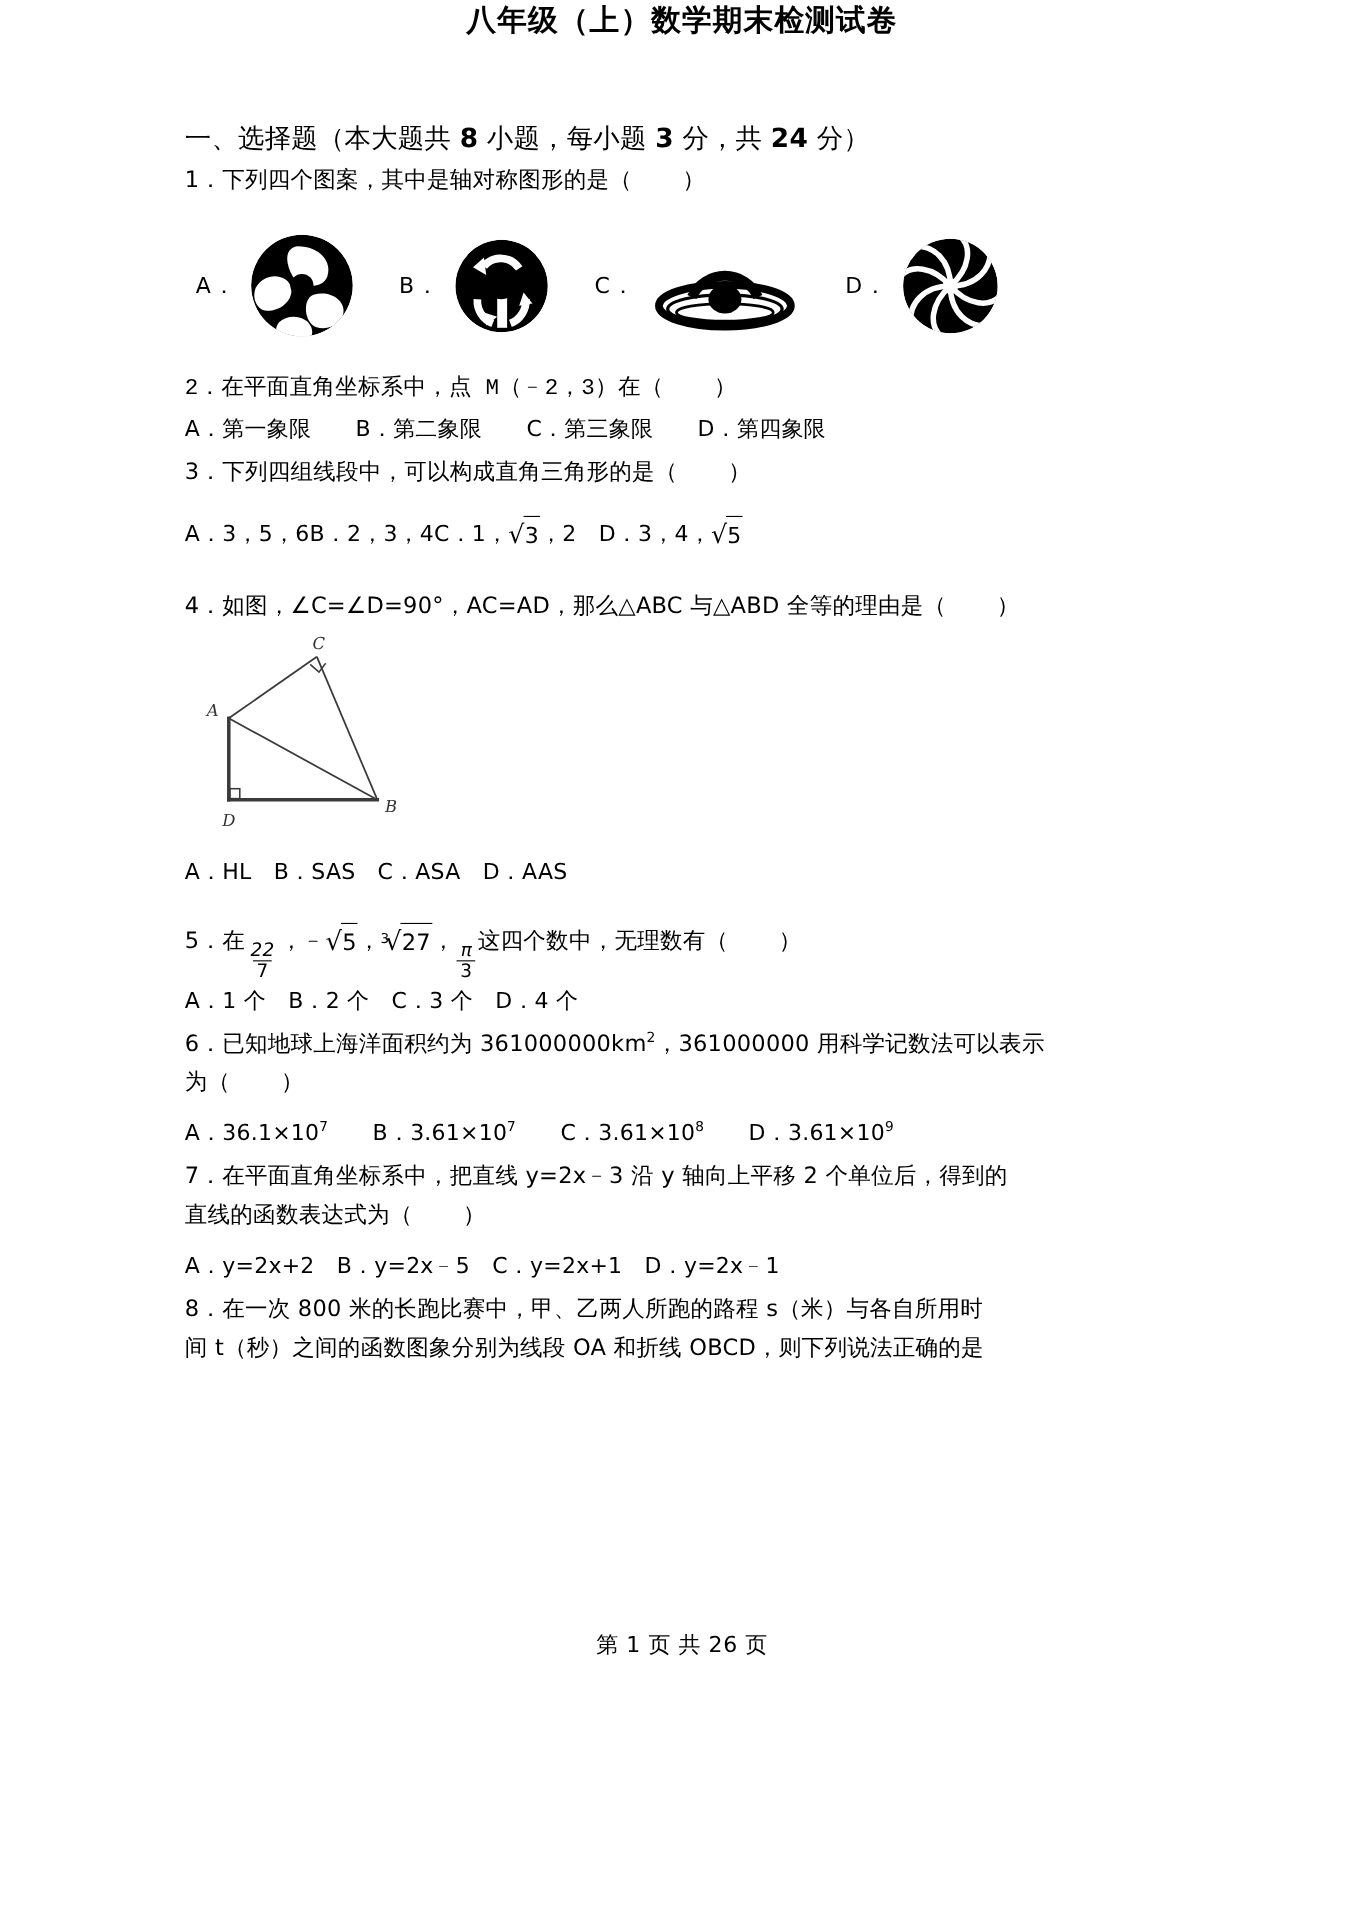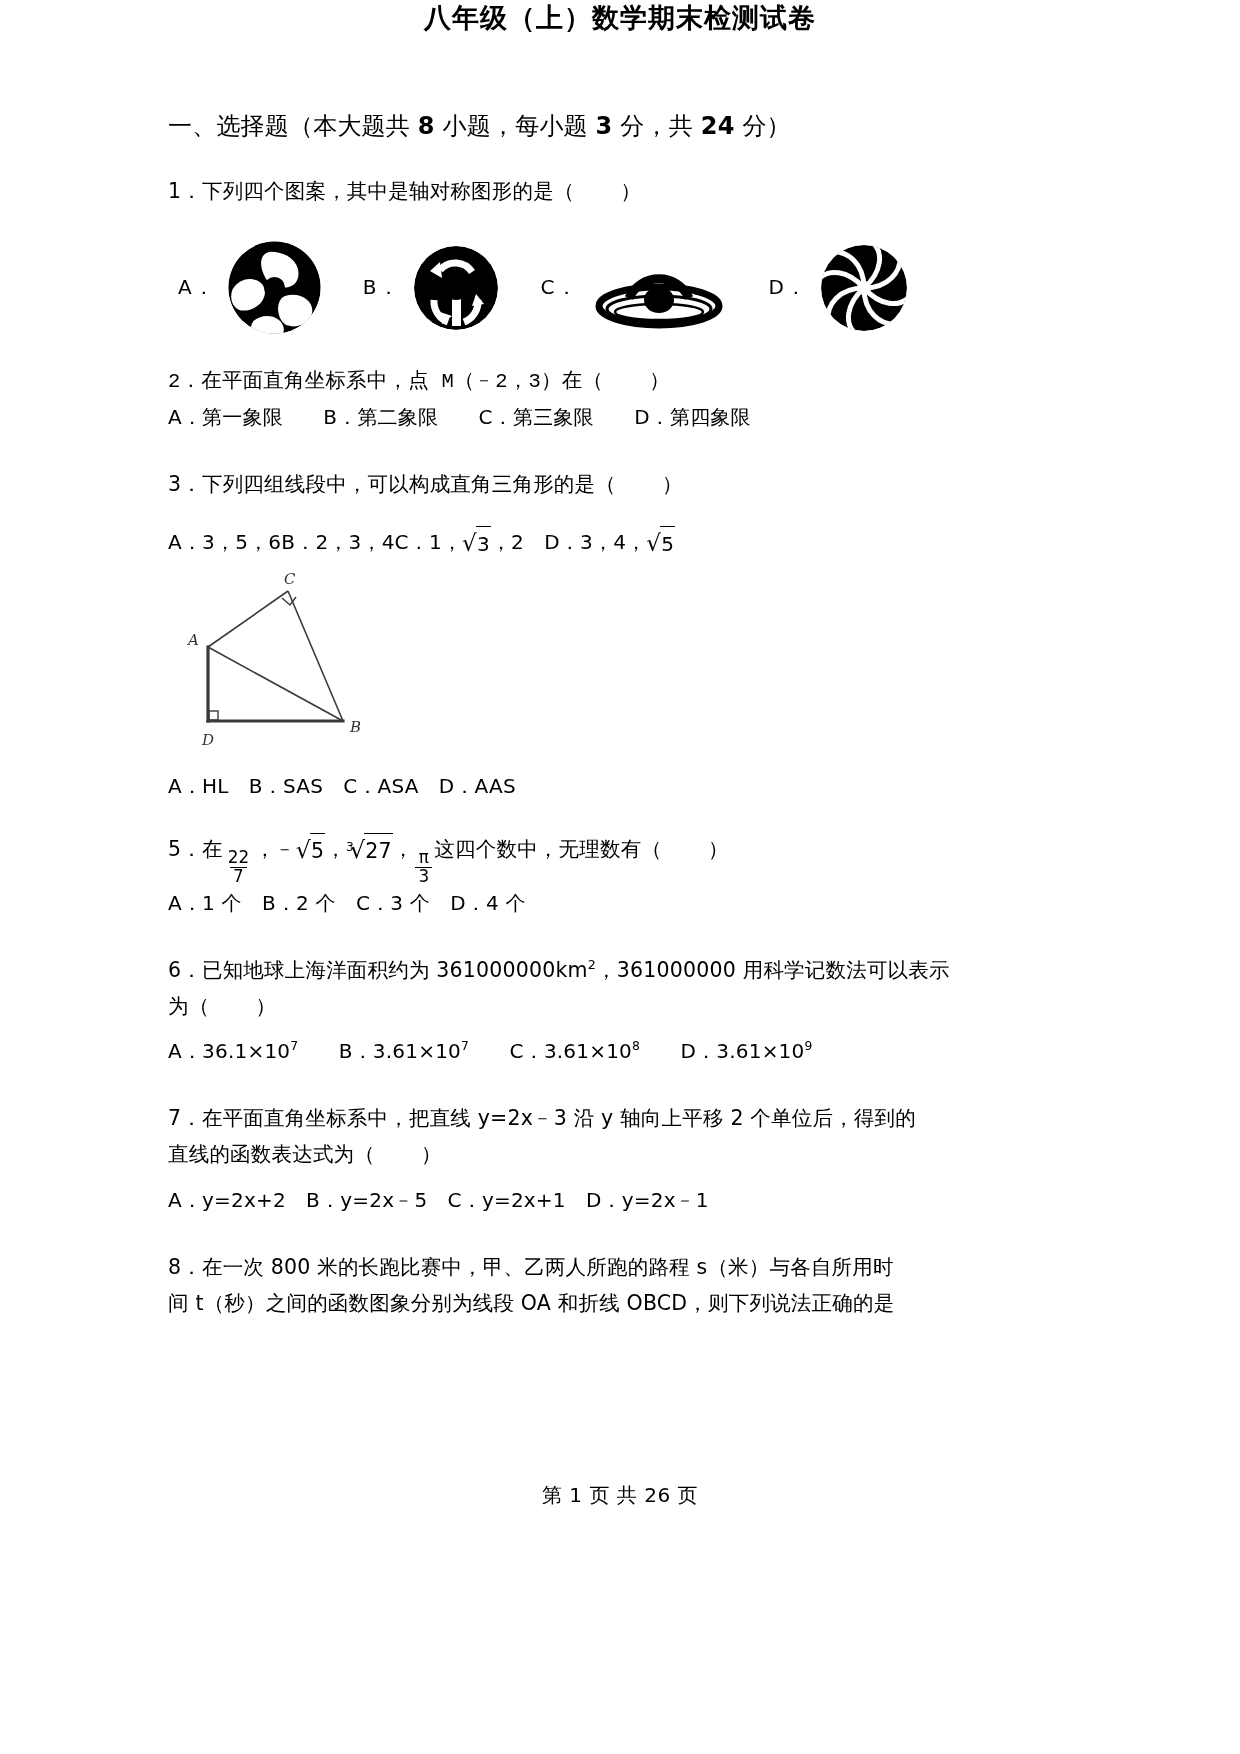--- a/index.html
+++ b/index.html
@@ -34,21 +34,21 @@
   }
   .section-head {
     font-size: 24px;
     margin-top: 74px;
     letter-spacing: 0.2px;
   }
   .section-head b { font-weight: bold; }
   .q {
     font-size: 20.5px;
     line-height: 1.75;
-    margin-top: 32px;
+    margin-top: 4px;
     letter-spacing: 0.2px;
   }
   .q-opts {
     font-size: 20px;
     line-height: 1.75;
     margin-top: 0;
     letter-spacing: 0.2px;
   }
   .tight { margin-top: 10px; }
   .blank { display: inline-block; width: 46px; }
@@ -79,21 +79,21 @@
   
   .frac {
     display: inline-flex;
     flex-direction: column;
     align-items: center;
     vertical-align: -0.45em;
     font-size: 0.82em;
     line-height: 1.05;
     margin: 0 2px;
   }
-  .frac .num { padding: 0 3px; }
+  .frac .num { padding: 0 3px; font-style: italic; }
   .frac .den { padding: 0 3px; border-top: 1.3px solid #000; }
   .rad {
     display: inline-block;
     vertical-align: -0.1em;
     white-space: nowrap;
   }
   .rad .rsym { font-size: 1.15em; }
   .rad .rbody {
     border-top: 1.3px solid #000;
     padding: 0 1px 0 1px;
@@ -233,20 +233,23 @@
     </div>
     <div class="q-opts">A．第一象限　　B．第二象限　　C．第三象限　　D．第四象限</div>
 
     <div class="q">
       <span>3．下列四组线段中，可以构成直角三角形的是（</span><span class="blank"></span><span>）</span>
     </div>
     <div class="q-opts" style="margin-top:20px;">
       <span>A．</span><span>3，5，6</span><span>B．</span><span>2，3，4</span><span>C．</span><span>1，</span><span class="rad"><span class="rsym">√</span><span class="rbody">3</span></span><span>，2</span>　<span>D．</span><span>3，4，</span><span class="rad"><span class="rsym">√</span><span class="rbody">5</span></span>
     </div>
 
+    <div class="q" style="margin-top:26px;">
+      <span>4．如图，∠C=∠D=90°，AC=AD，那么△ABC 与△ABD 全等的理由是（</span><span class="blank"></span><span>）</span>
+    </div>
 
     <div class="geo-wrap">
       <svg width="220" height="185" viewBox="0 0 220 185">
 
         <g stroke="#3a3a3a" fill="none">
           <line x1="30" y1="78" x2="110" y2="22" stroke-width="1.6"></line>
           <line x1="110" y1="22" x2="165" y2="152" stroke-width="1.6"></line>
           <line x1="30" y1="78" x2="165" y2="152" stroke-width="1.6"></line>
           <line x1="30" y1="78" x2="30" y2="152" stroke-width="3.2" stroke-linecap="square"></line>
           <line x1="30" y1="152" x2="165" y2="152" stroke-width="3.2" stroke-linecap="square"></line>

